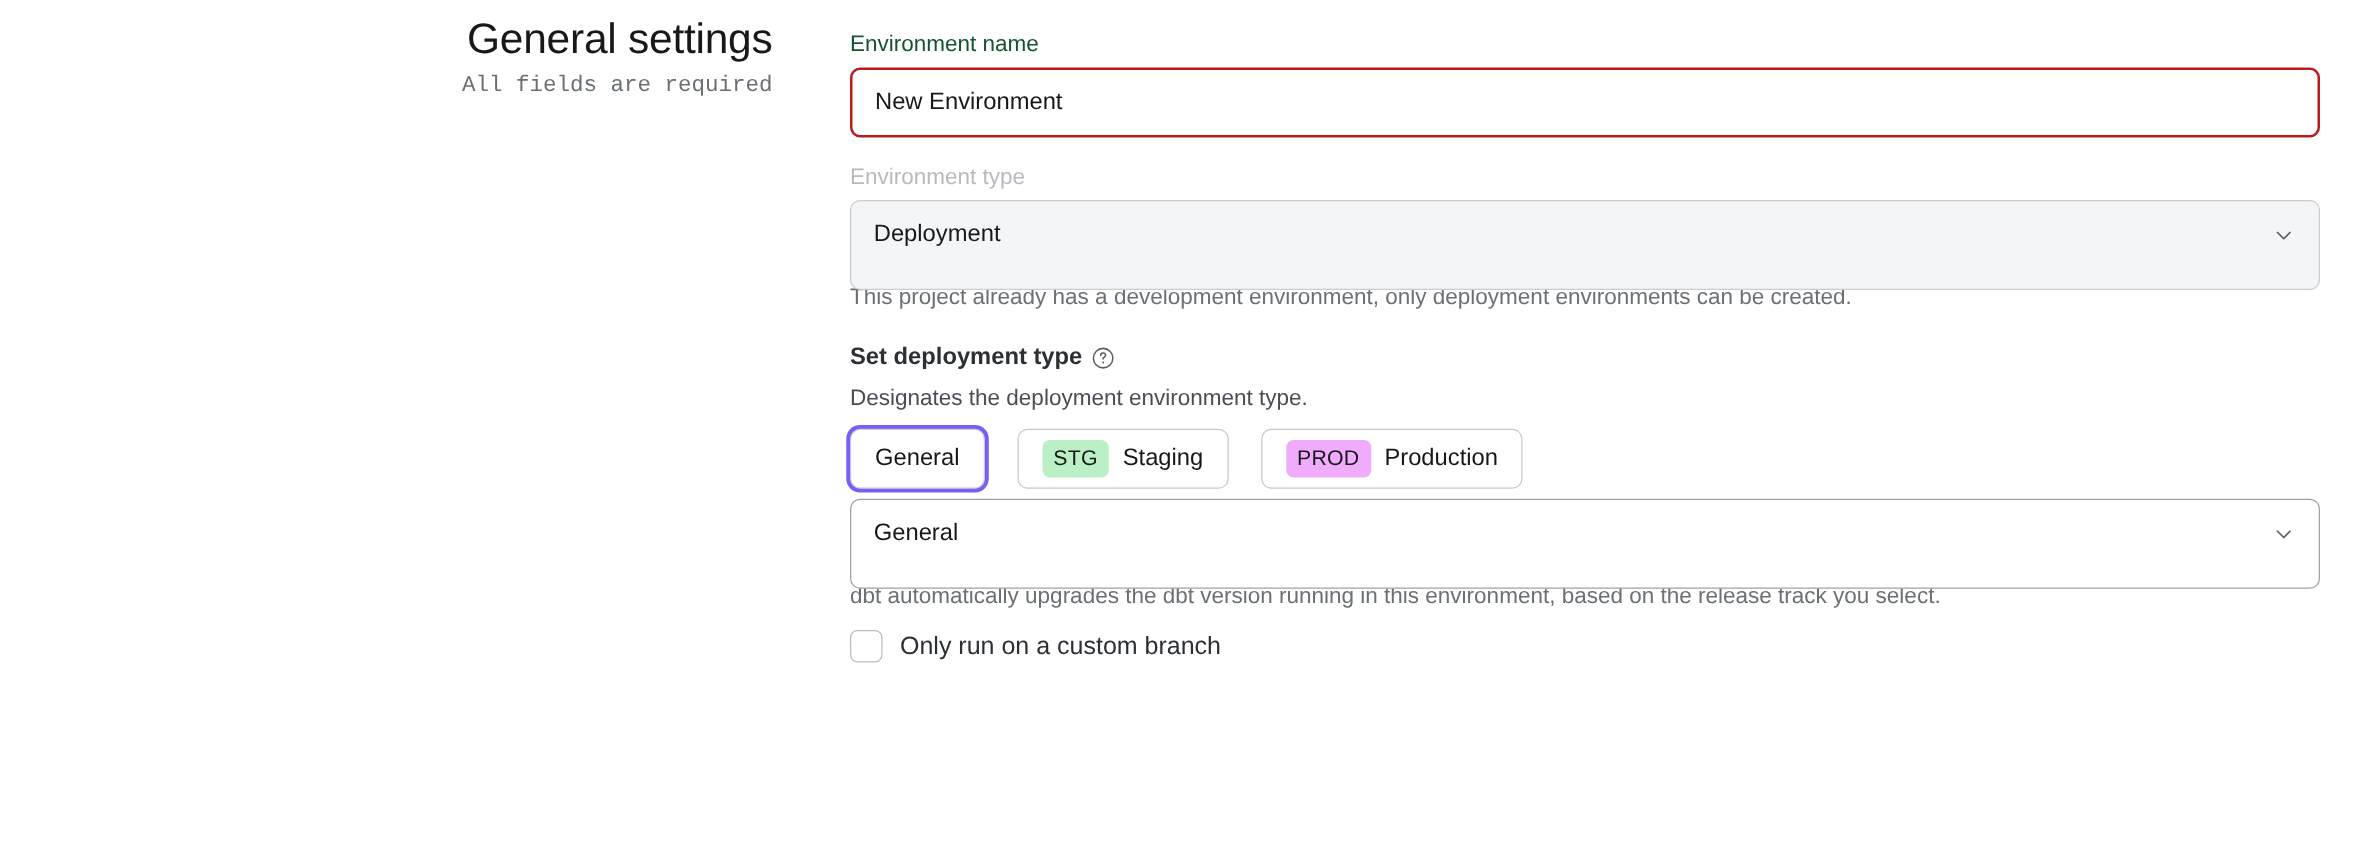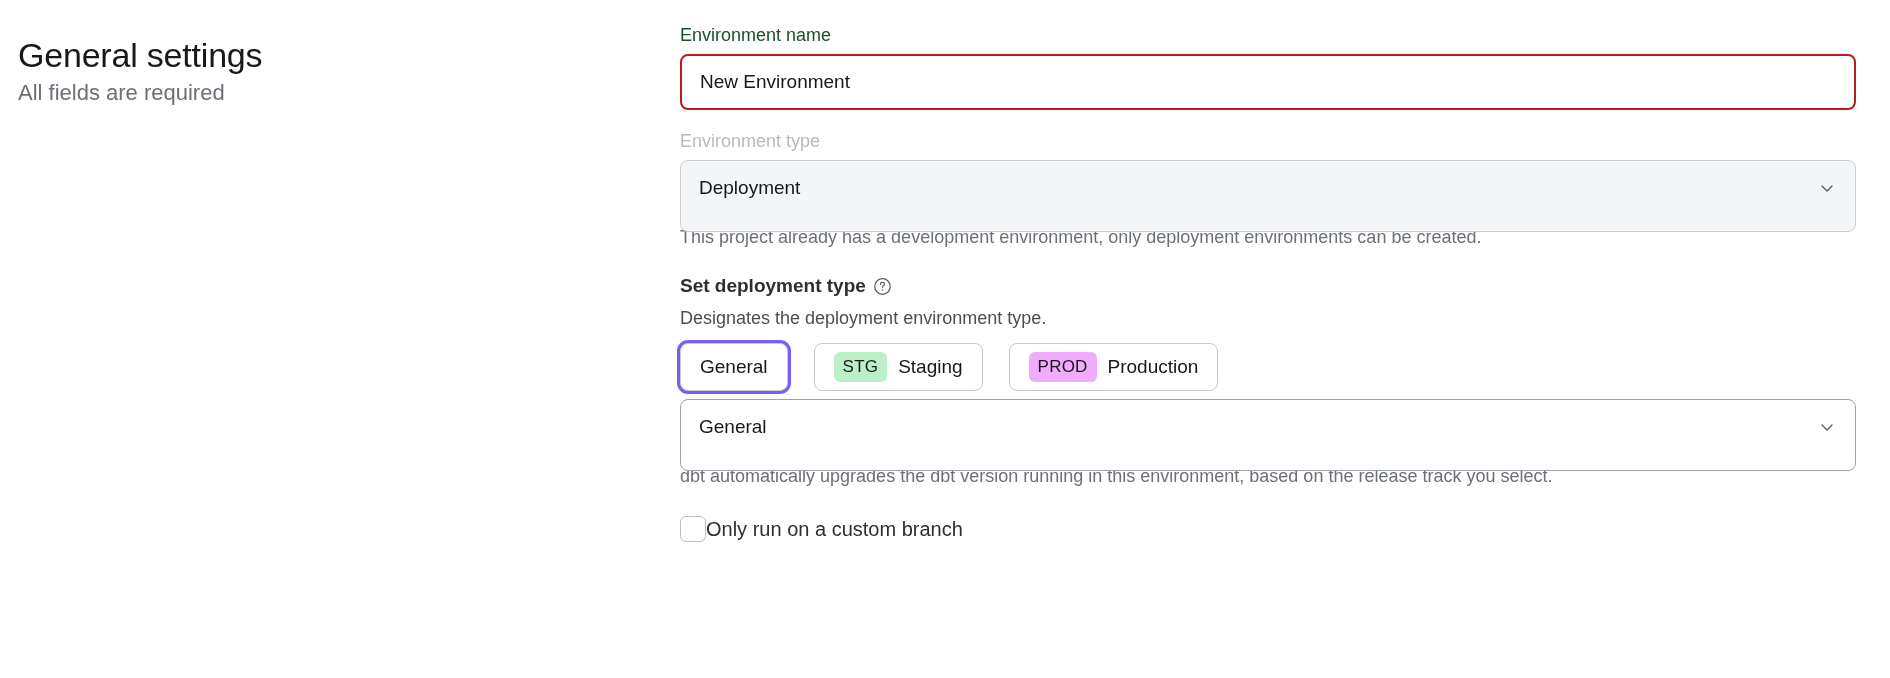--- a/index.html
+++ b/index.html
@@ -19,36 +19,38 @@
     position: relative;
     width: 1890px;
     height: 678px;
     box-sizing: border-box;
   }
 
   
   .left-col {
     position: absolute;
     left: 18px;
-    top: 34px;
+    top: 10px;
     width: 600px;
+    text-align: right;
   }
   .page-title {
     font-size: 34px;
     line-height: 42px;
     font-weight: 400;
     color: #17181a;
     letter-spacing: -0.2px;
     margin: 0;
   }
   .page-subtitle {
-    font-size: 22px;
+    font-size: 18px;
     line-height: 26px;
     color: #6b6f76;
     margin-top: 4px;
+    font-family: Liberation Mono, monospace;
   }
 
   
   .form-col {
     position: absolute;
     left: 680px;
     top: 22px;
     width: 1176px;
   }
 
@@ -174,21 +176,22 @@
     color: #16181a;
     letter-spacing: 0.2px;
   }
   .badge-stg { background: #bbf0c6; }
   .badge-prod { background: #f0abfc; }
 
   
   .check-row {
     display: flex;
     align-items: center;
-    margin-top: 26px;
+    gap: 14px;
+    margin-top: 14px;
   }
   .checkbox {
     box-sizing: border-box;
     width: 26px;
     height: 26px;
     border: 1px solid #b9bcc2;
     border-radius: 6px;
     background: #ffffff;
     cursor: pointer;
     flex: none;

